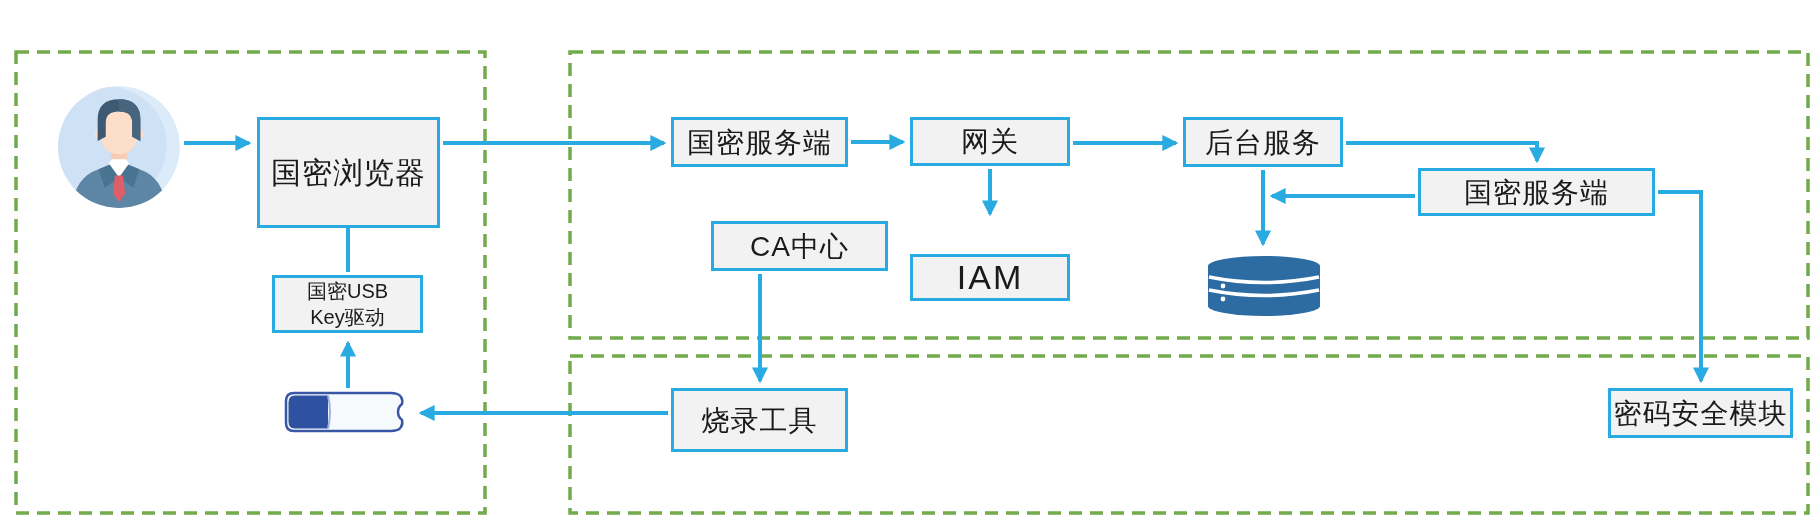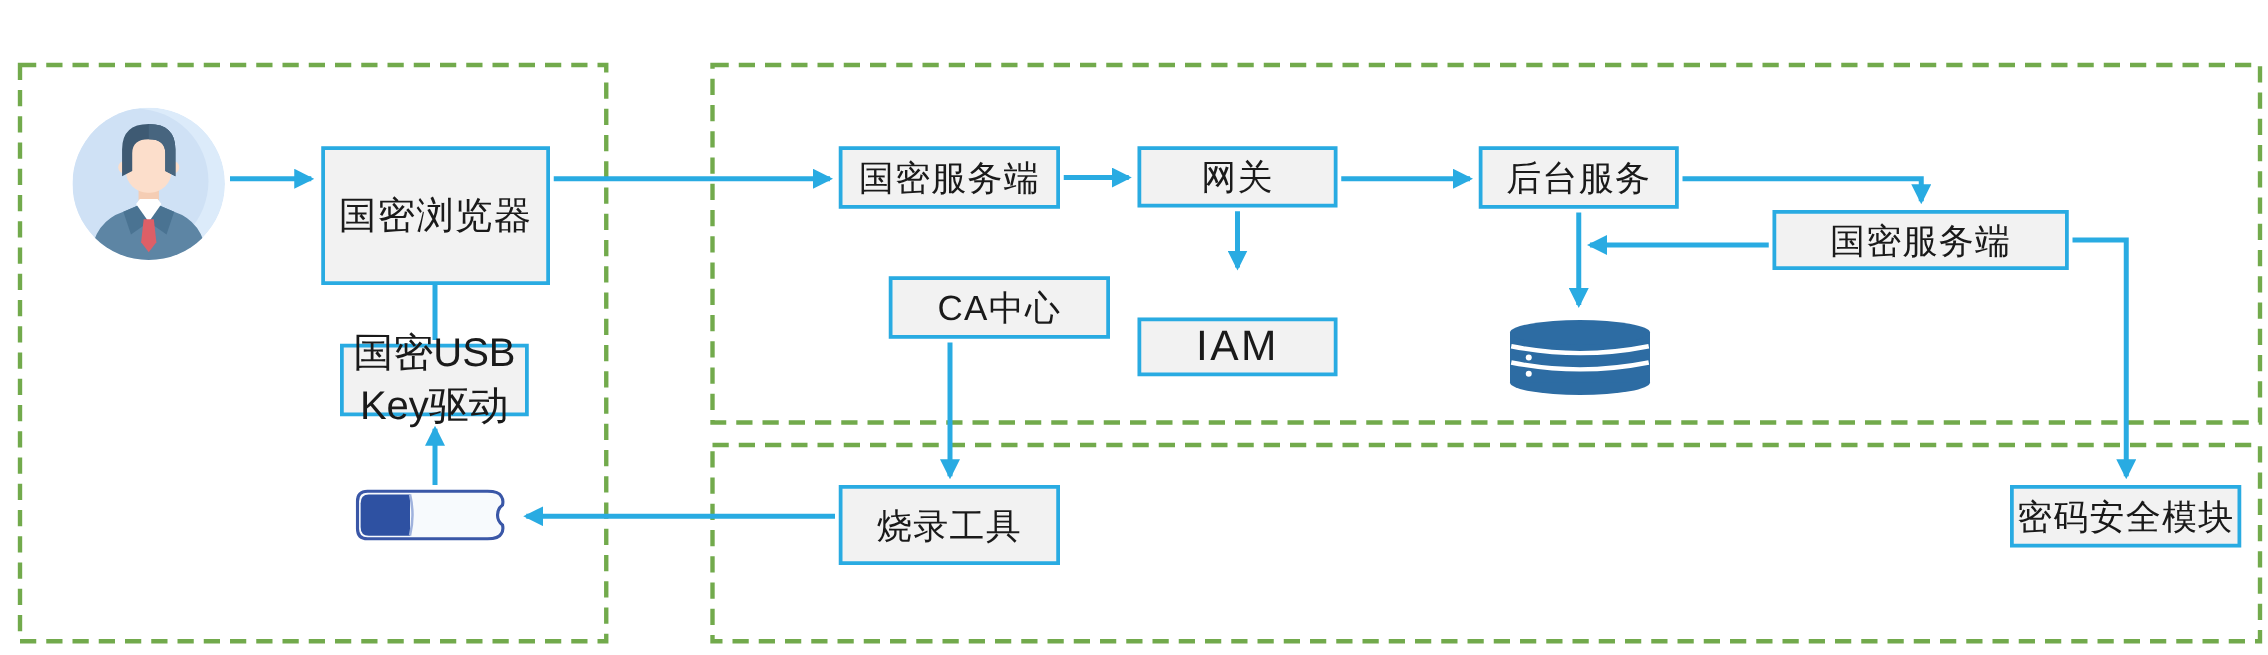--- a/index.html
+++ b/index.html
@@ -8,21 +8,21 @@
     font-family:"Liberation Sans","DejaVu Sans",sans-serif;overflow:hidden;
   }
   .overlay{position:absolute;left:0;top:0;width:1814px;height:524px;}
   .node{
     position:absolute;box-sizing:border-box;background:#f2f2f2;
     border:3px solid #29abe2;color:#1a1a1a;
     display:flex;align-items:center;justify-content:center;
     font-size:28px;text-align:center;line-height:1.25;letter-spacing:1px;
   }
   .node.big{font-size:30px;margin-top:30px;}
-  .node.small{font-size:32px;flex-direction:column;line-height:1.3;letter-spacing:0;}
+  .node.small{font-size:20px;flex-direction:column;line-height:1.3;letter-spacing:0;}
   .node.latin{font-size:34px;letter-spacing:2px;}
   .icon-wrap{position:absolute;}
 </style>
 </head>
 <body>
 
 <div class="canvas">
 
   <svg class="overlay" width="1814" height="524" viewBox="0 0 1814 524">
     <defs>

